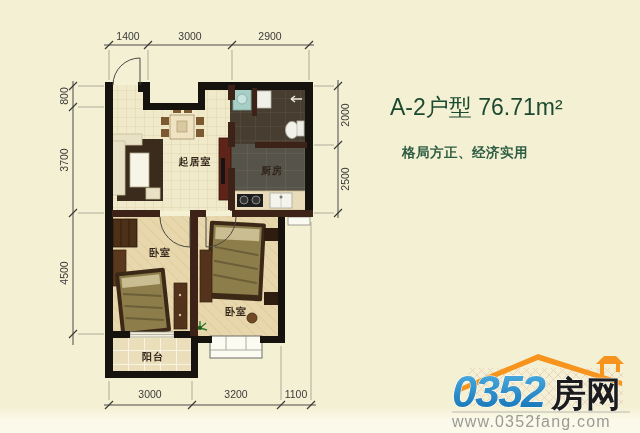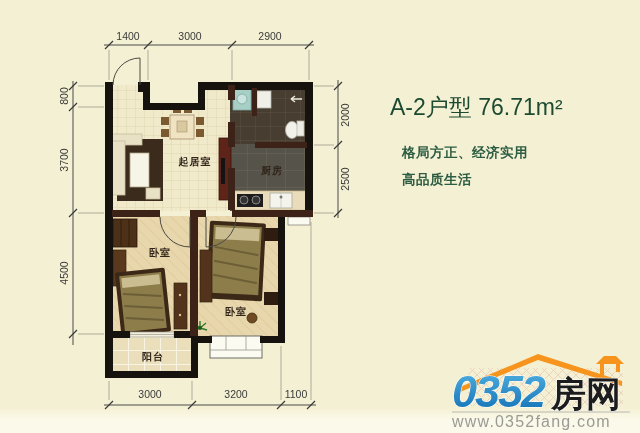--- a/index.html
+++ b/index.html
@@ -217,21 +217,20 @@
       <text x="68" y="273" transform="rotate(-90 68 273)">4500</text>
       <text x="349" y="115" transform="rotate(-90 349 115)">2000</text>
       <text x="349" y="179" transform="rotate(-90 349 179)">2500</text>
     </g>
   </svg>
 
   <div class="title">A-2户型  76.71m²</div>
 
   <ul class="features">
     <li>格局方正、经济实用</li>
-    <li>高品质生活</li>
   </ul>
 
   <svg class="logo" width="188" height="84" viewBox="0 0 188 84">
     <defs>
       <linearGradient id="blueGrad" x1="0" y1="0" x2="0" y2="1">
         <stop offset="0" stop-color="#55b4e4"></stop>
         <stop offset="1" stop-color="#0d6cb0"></stop>
       </linearGradient>
       <pattern id="wm" width="9" height="9" patternUnits="userSpaceOnUse">
         <path d="M0,9 L9,0 M0,0 L9,9" stroke="#d98a86" stroke-width="1" fill="none"></path>

